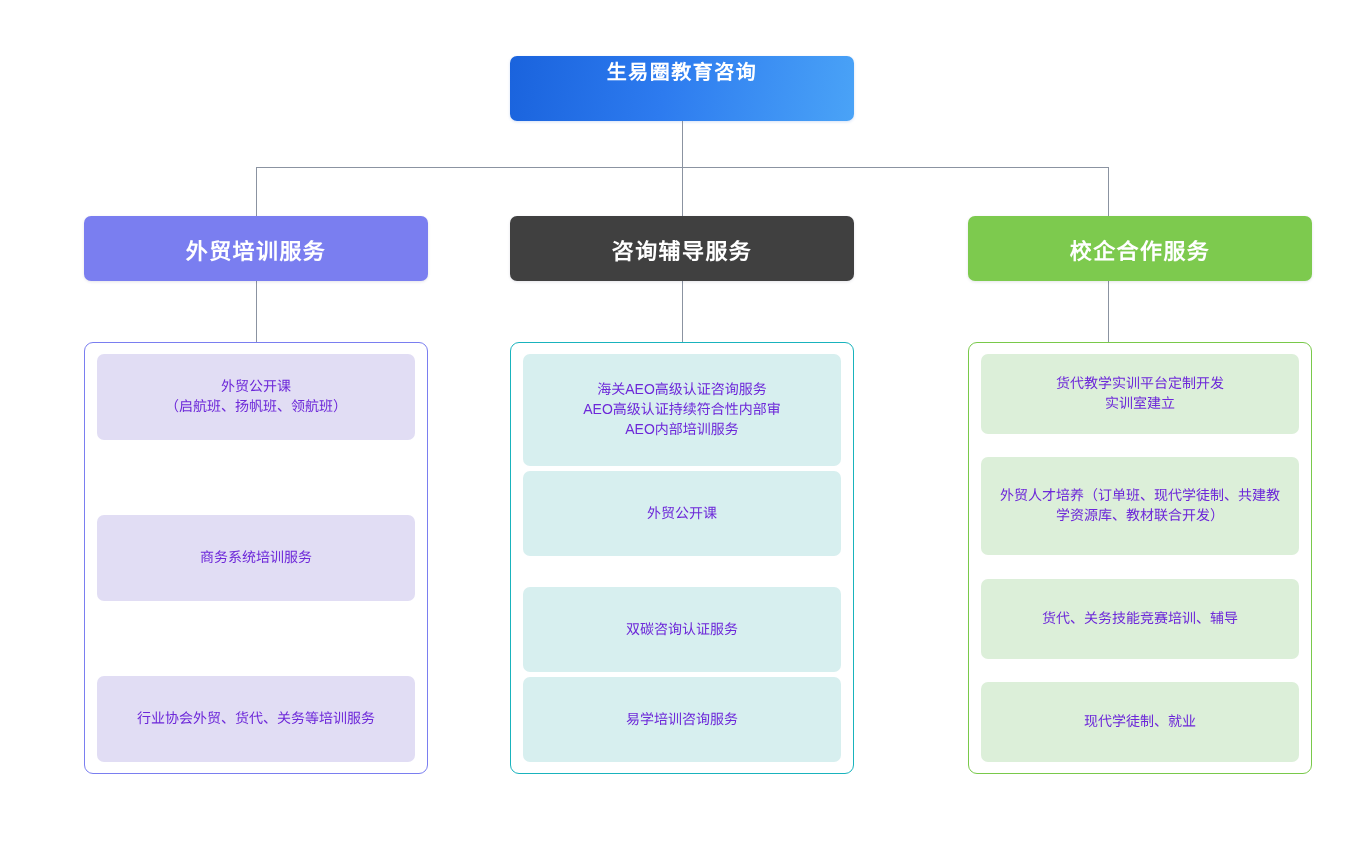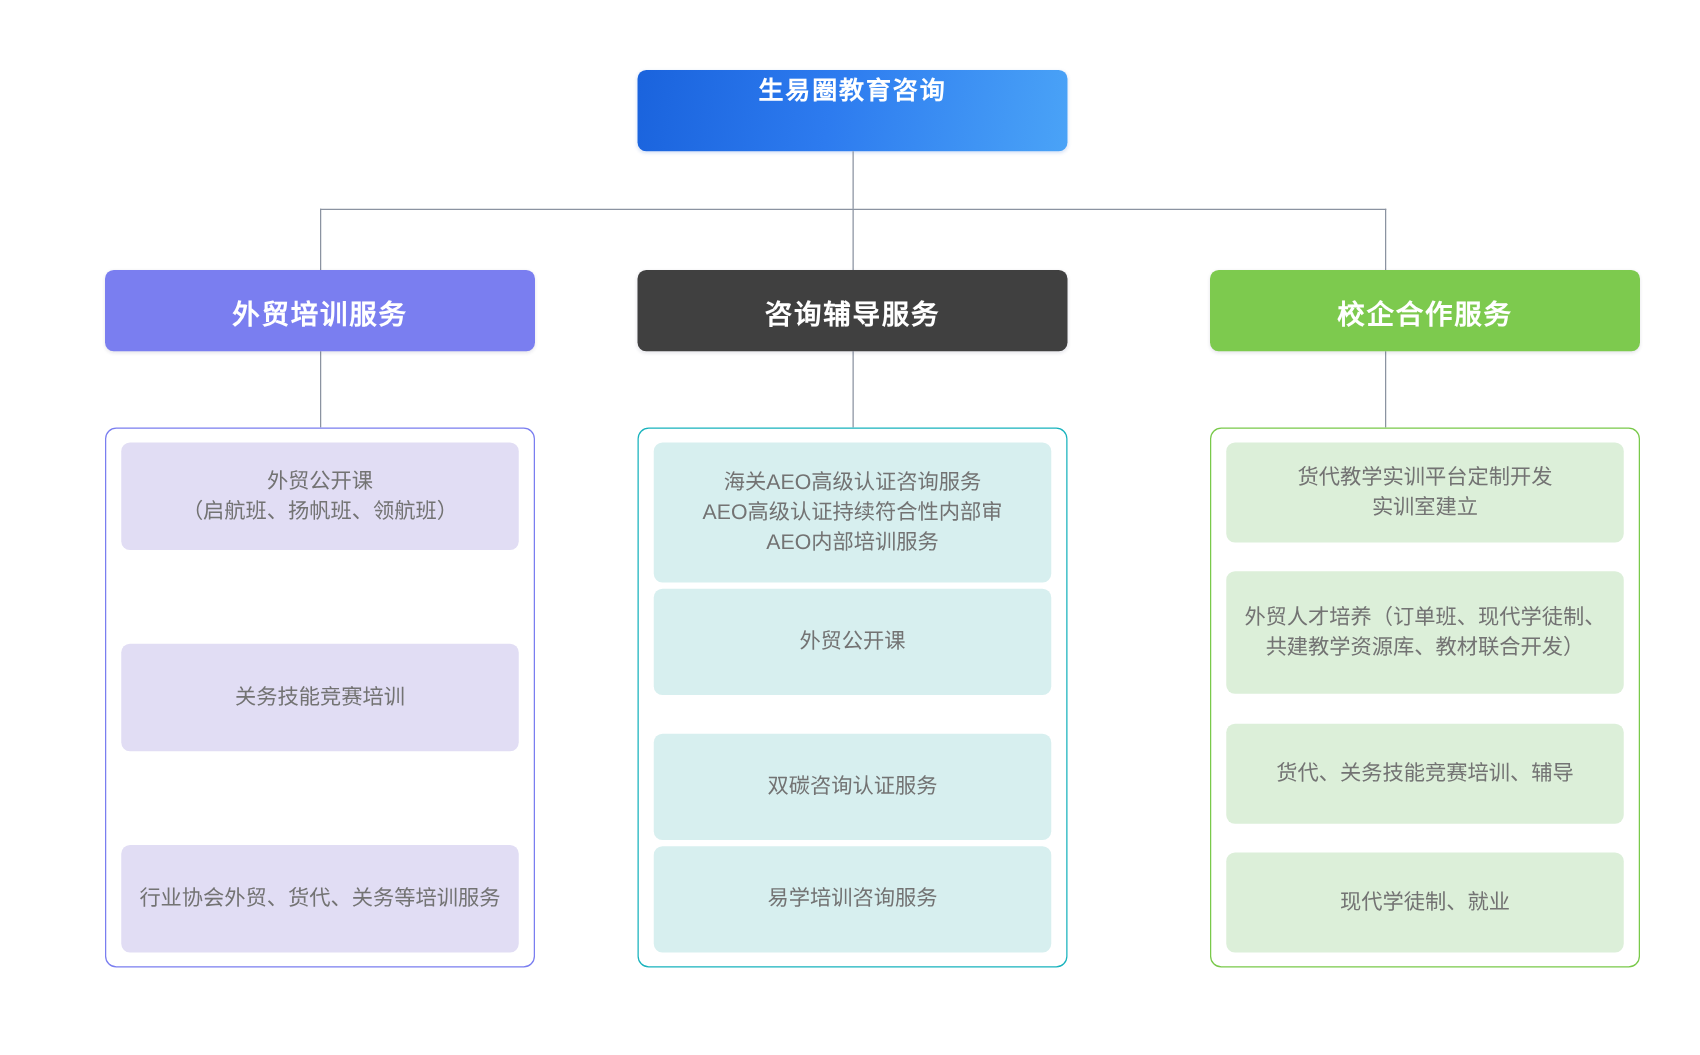--- a/index.html
+++ b/index.html
@@ -94,23 +94,23 @@
   }
 
   .leaf-item {
     box-sizing: border-box;
     border-radius: 7px;
     display: flex;
     align-items: center;
     justify-content: center;
     text-align: center;
     padding: 10px 14px;
-    font-size: 17px;
+    font-size: 14px;
     line-height: 1.42;
-    color: #737373;
+    color: #6d28d9;
     white-space: pre-line;
   }
 
   
   .column.col-0 .col-header { background: #7a7ef0; }
   .column.col-0 .col-body   { border-color: #7a7ef0; }
   .column.col-0 .leaf-item  { background: #e1ddf4; }
 
   .column.col-1 .col-header { background: #404040; }
   .column.col-1 .col-body   { border-color: #19b3bd; }
@@ -155,21 +155,21 @@
   <div class="connector conn-v" style="left:682px; top:281px; height:61px;"></div>
   <div class="connector conn-v" style="left:1108px; top:281px; height:61px;"></div>
 
   <div class="column col-0">
     <div class="col-header">
       <span class="node-title">外贸培训服务</span>
     </div>
     <div class="col-body">
       <div class="leaf-item">外贸公开课
 （启航班、扬帆班、领航班）</div>
-      <div class="leaf-item">关务技能竞赛培训</div>
+      <div class="leaf-item">商务系统培训服务</div>
       <div class="leaf-item">行业协会外贸、货代、关务等培训服务</div>
     </div>
   </div>
 
   <div class="column col-1">
     <div class="col-header">
       <span class="node-title">咨询辅导服务</span>
     </div>
     <div class="col-body">
       <div class="leaf-item">海关AEO高级认证咨询服务

